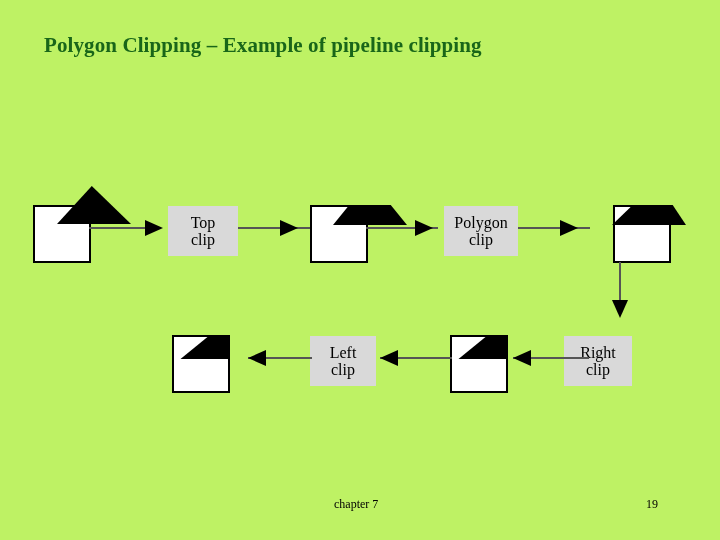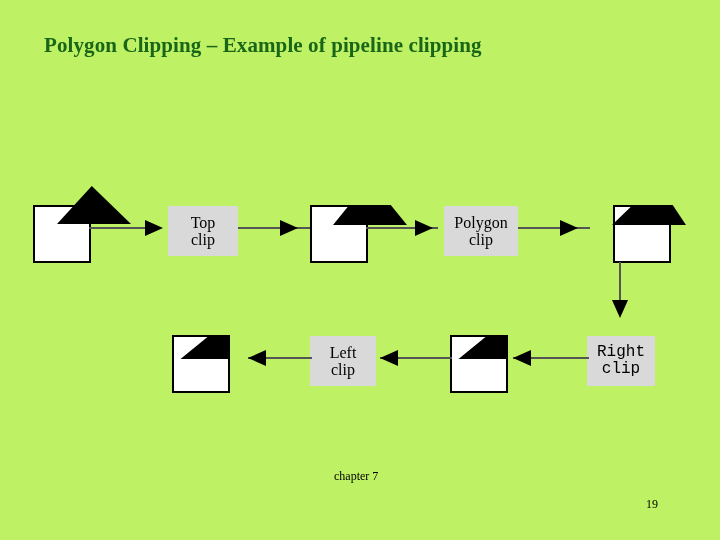--- a/index.html
+++ b/index.html
@@ -32,21 +32,21 @@
   }
 
   
   .footer-text {
     position: absolute;
     font-family: "Liberation Serif", serif;
     font-size: 12px;
     color: #000000;
     white-space: nowrap;
   }
-  #footer-chapter { left: 334px; top: 469px; }
+  #footer-chapter { left: 334px; top: 497px; }
   #footer-page    { left: 646px; top: 497px; }
 
   
   .clip-box {
     position: absolute;
     background: #d9d9d9;
     color: #000000;
     font-family: "Liberation Serif", serif;
     font-size: 16px;
     line-height: 1.08;
@@ -162,21 +162,21 @@
 
   <div class="stage" style="left:0px; top:0px; width:720px; height:540px; pointer-events:none;">
     <div class="square" style="left:613px; top:205px; width:58px; height:58px;"></div>
     <div class="poly" style="left:612px; top:205px; width:74px; height:20px;
                 clip-path: polygon(28% 0%, 82% 0%, 100% 100%, 0% 100%);"></div>
   </div>
 
   <div class="vline" style="left:619px; top:262px; height:48px;"></div>
   <div class="arrow-down" style="left:612px; top:300px;"></div>
 
-  <div class="clip-box" style="left:587px; top:336px; width:68px; height:50px;font-family:Liberation Mono, monospace;">
+  <div class="clip-box" style="left:564px; top:336px; width:68px; height:50px;">
     <span class="shadow"></span>
     <span class="label-line">Right</span>
     <span class="label-line">clip</span>
   </div>
 
   <div class="hline" style="left:513px; top:357px; width:76px;"></div>
   <div class="arrow-left" style="left:513px; top:350px;"></div>
 
   <div class="stage" style="left:0px; top:0px; width:720px; height:540px; pointer-events:none;">
     <div class="square" style="left:450px; top:335px; width:58px; height:58px;"></div>

